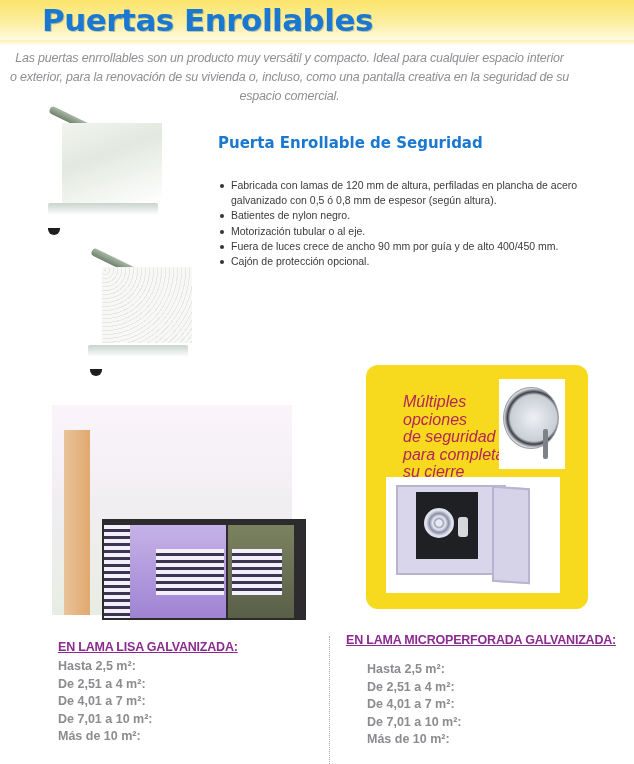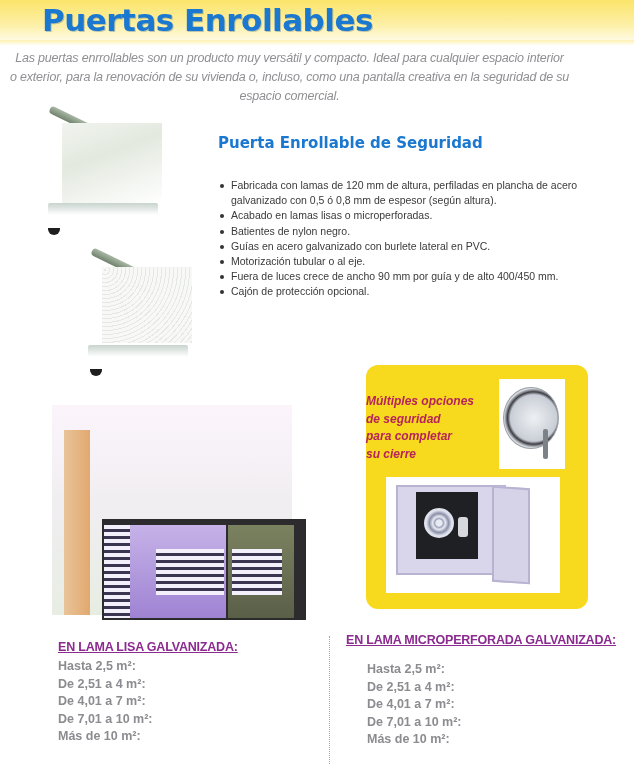--- a/index.html
+++ b/index.html
@@ -79,22 +79,22 @@
       position: absolute;
       background: repeating-linear-gradient(180deg, #f4f0fb 0 4px, #3a3550 4px 7px);
     }
 
     
     .sec-box {
       position: absolute; left: 366px; top: 365px; width: 222px; height: 244px;
       background: #f7da1e; border-radius: 12px;
     }
     .sec-text {
-      position: absolute; left: 366px; top: 393px; width: 120px;
-      font-weight: bold; font-style: italic; font-size: 12px; line-height: 17.5px; color: #b5245a;
+      position: absolute; left: 403px; top: 393px; width: 120px;
+      font-weight: normal; font-style: italic; font-size: 16px; line-height: 17.5px; color: #b5245a;
     }
     .lock-card {
       position: absolute; left: 499px; top: 379px; width: 66px; height: 90px; background: #ffffff;
     }
     .lock-outer {
       position: absolute; left: 4px; top: 8px; width: 56px; height: 62px; border-radius: 50%;
       background: radial-gradient(circle at 55% 50%, #eef0f3 0%, #c9ced6 55%, #3e3f45 62%, #d6dae0 70%);
       border: 1px solid #9aa0a8;
     }
     .lock-key { position: absolute; left: 44px; top: 50px; width: 5px; height: 30px; background: #7c8288; border-radius: 2px; }
@@ -142,23 +142,21 @@
 <div class="lama" style="left:88px;top:245px;width:120px;height:135px;">
   <div class="rail" style="left:4px;top:2px;width:100px;transform:rotate(26deg);"></div>
   <div class="panel" style="left:14px;top:22px;width:90px;height:76px;background:repeating-radial-gradient(circle at 3px 3px,#e6e8e6 0 1px,#f8f9f7 1px 4px);"></div>
   <div class="foot" style="left:0px;top:100px;width:100px;"></div>
   <div class="gasket" style="left:2px;top:124px;"></div>
 </div>
 
 <h2 class="section-title">Puerta Enrollable de Seguridad</h2>
 <ul class="features">
   <li>Fabricada con lamas de 120 mm de altura, perfiladas en plancha de acero galvanizado con 0,5 ó 0,8 mm de espesor (según altura).</li>
-  <li>Acabado en lamas lisas o microperforadas.</li>
   <li>Batientes de nylon negro.</li>
-  <li>Guías en acero galvanizado con burlete lateral en PVC.</li>
   <li>Motorización tubular o al eje.</li>
   <li>Fuera de luces crece de ancho 90 mm por guía y de alto 400/450 mm.</li>
   <li>Cajón de protección opcional.</li>
 </ul>
 
 <div class="wall"></div>
 <div class="pillar"></div>
 <div class="photo">
   <div class="shutter" style="left:0;top:4px;width:26px;height:93px;"></div>
   <div class="room"></div>

